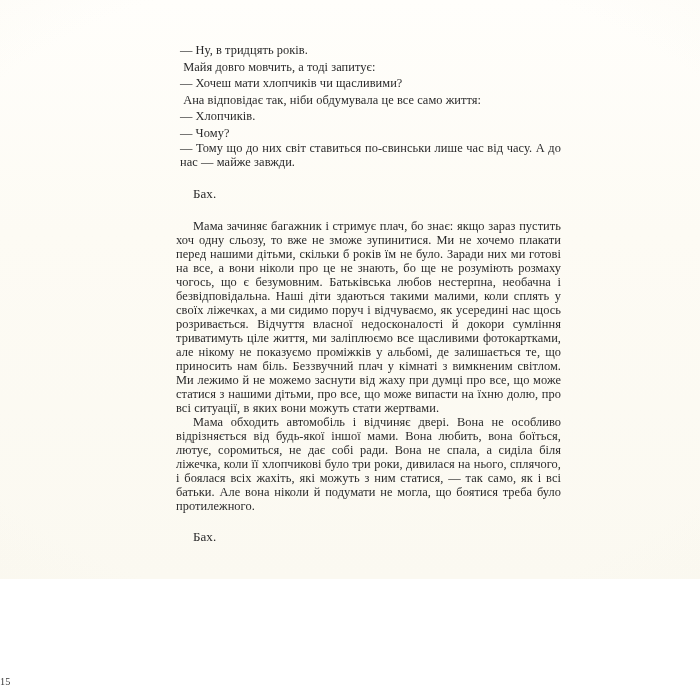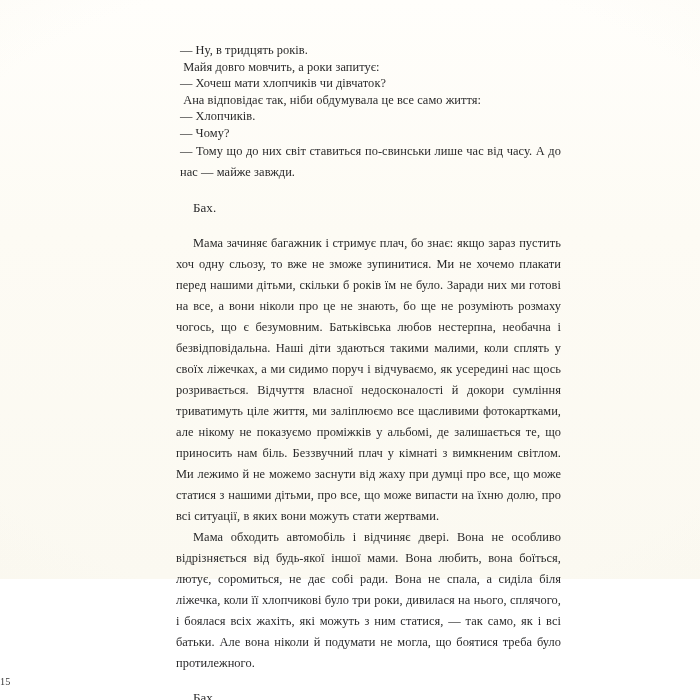--- a/index.html
+++ b/index.html
@@ -34,21 +34,21 @@
 
   #text-column {
     position: absolute;
     left: 176px;
     top: 42px;
     width: 385px;
   }
 
   .line-block {
     font-size: 12.4px;
-    line-height: 21px;
+    line-height: 14px;
     color: #2a2a2b;
     letter-spacing: 0.06px;
     text-align: justify;
     text-justify: inter-word;
     -webkit-hyphens: none;
     hyphens: none;
     word-spacing: 0.1px;
   }
 
   
@@ -99,22 +99,22 @@
 </head>
 <body>
 
 <div id="book-page">
 
   <div id="paper-tint"></div>
 
   <div id="text-column">
 
     <div class="dialogue-line indent-small">— Ну, в тридцять років.</div>
-    <div class="dialogue-line indent-small"> Майя довго мовчить, а роки запитує:</div>
-    <div class="dialogue-line indent-small">— Хочеш мати хлопчиків чи дівчаток?</div>
+    <div class="dialogue-line indent-small"> Майя довго мовчить, а тоді запитує:</div>
+    <div class="dialogue-line indent-small">— Хочеш мати хлопчиків чи щасливими?</div>
     <div class="dialogue-line indent-small"> Ана відповідає так, ніби обдумувала це все само життя:</div>
     <div class="dialogue-line indent-small">— Хлопчиків.</div>
     <div class="dialogue-line indent-small">— Чому?</div>
     <div class="line-block indent-small">— Тому що до них світ ставиться по-свинськи лише час від часу. А до нас — майже завжди.</div>
 
     <div class="spacer-line"></div>
 
     <div class="beat">Бах.</div>
 
     <div class="spacer-line"></div>

